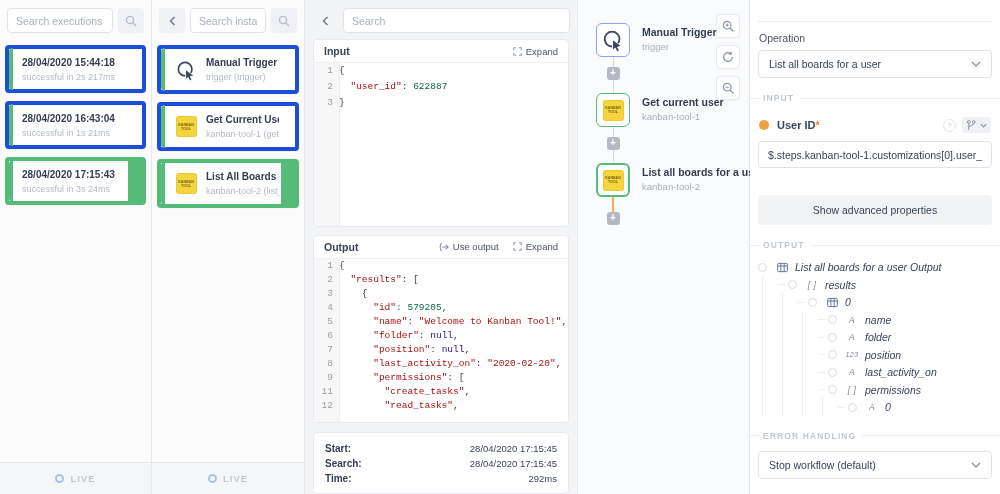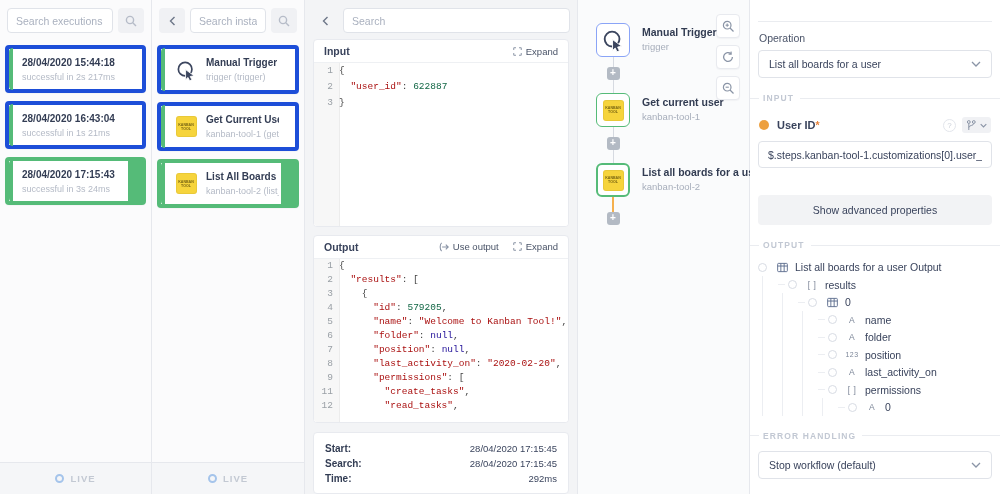--- a/index.html
+++ b/index.html
@@ -113,21 +113,21 @@
   .prop-field-icons { margin-left:auto; display:flex; align-items:center; gap:6px; }
   .q-circle { width:13px; height:13px; border:1px solid #e3e6ec; border-radius:50%; color:#ccd1da;
     font-size:8px; display:flex; align-items:center; justify-content:center; }
   .mini-group { background:#f0f1f4; border-radius:3px; height:16px; padding:0 4px; display:flex;
     align-items:center; gap:4px; color:#8a94a6; cursor:pointer; }
   .value-input { display:block; width:234px; margin:0 8px; height:27px; border:1px solid #e0e3e9; border-radius:4px;
     font-family:"Liberation Sans",sans-serif; font-size:10.5px; color:#39435c; padding:0 9px; outline:none; background:#fff; }
   .adv-btn { display:block; width:234px; margin:27px 8px 0 8px; height:30px; border:none; border-radius:4px;
     background:#f2f3f5; font-family:"Liberation Sans",sans-serif; font-size:10.5px; color:#39435c; cursor:pointer; }
   .tree { margin:8px 0 0 8px; }
-  .tree-row { display:flex; align-items:center; height:17.5px; cursor:pointer; }
+  .tree-row { display:flex; align-items:center; height:17.5px; cursor:pointer;font-style:italic; }
   .guide { width:20px; align-self:stretch; position:relative; flex:0 0 auto; }
   .guide::before { content:''; position:absolute; left:4px; top:0; bottom:0; border-left:1px solid #eceef2; }
   .dash { width:7px; border-top:1px solid #eceef2; margin-right:3px; flex:0 0 auto; }
   .radio { width:9px; height:9px; border:1.5px solid #d8dce4; border-radius:50%; flex:0 0 auto; background:#fff; }
   .t-ic { width:18px; display:flex; justify-content:center; align-items:center; margin-left:6px; flex:0 0 auto; }
   .t-txt { font-size:8.5px; color:#7b8597; letter-spacing:.5px; }
   .t-num-txt { font-size:7px; }
   .t-obj { color:#5b6b8c; }
   .tree-label { font-size:10.5px; color:#39435c; margin-left:4px; white-space:nowrap; }
 </style>

